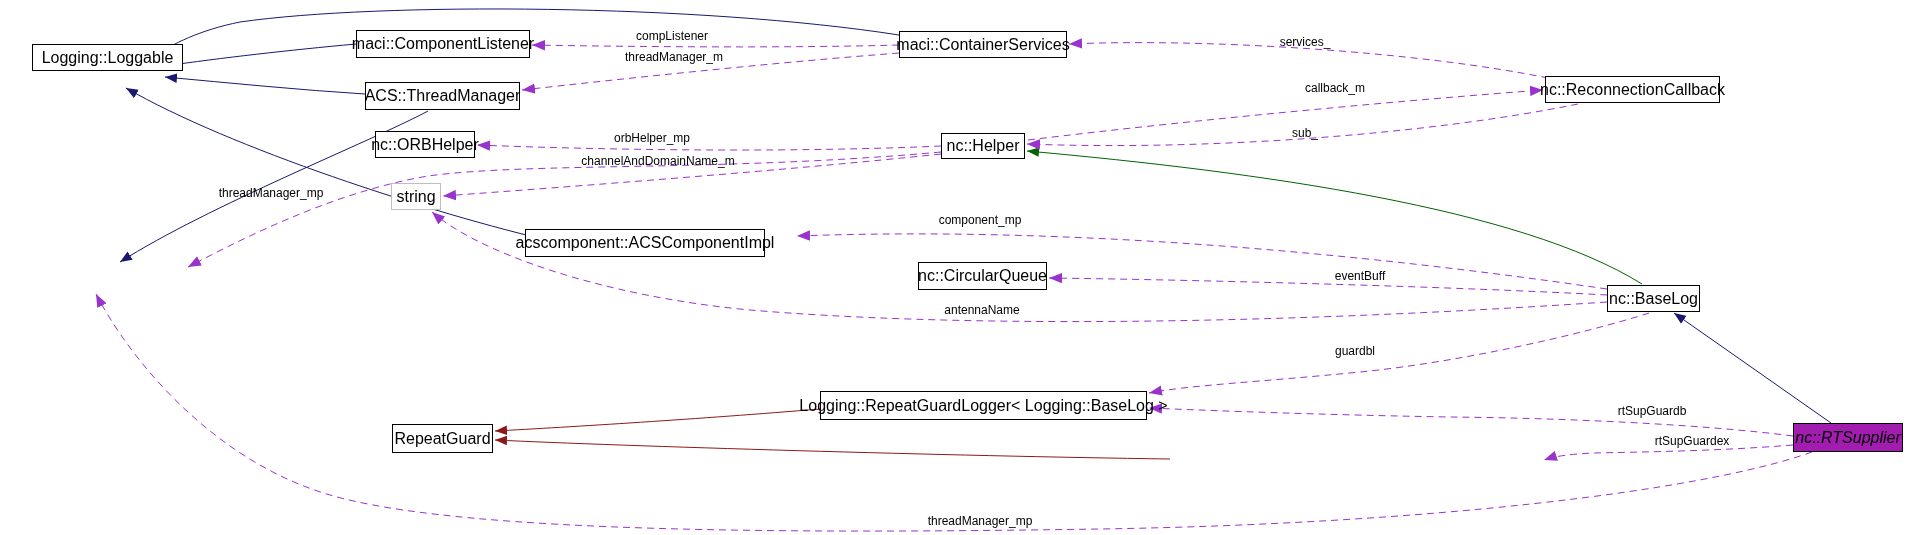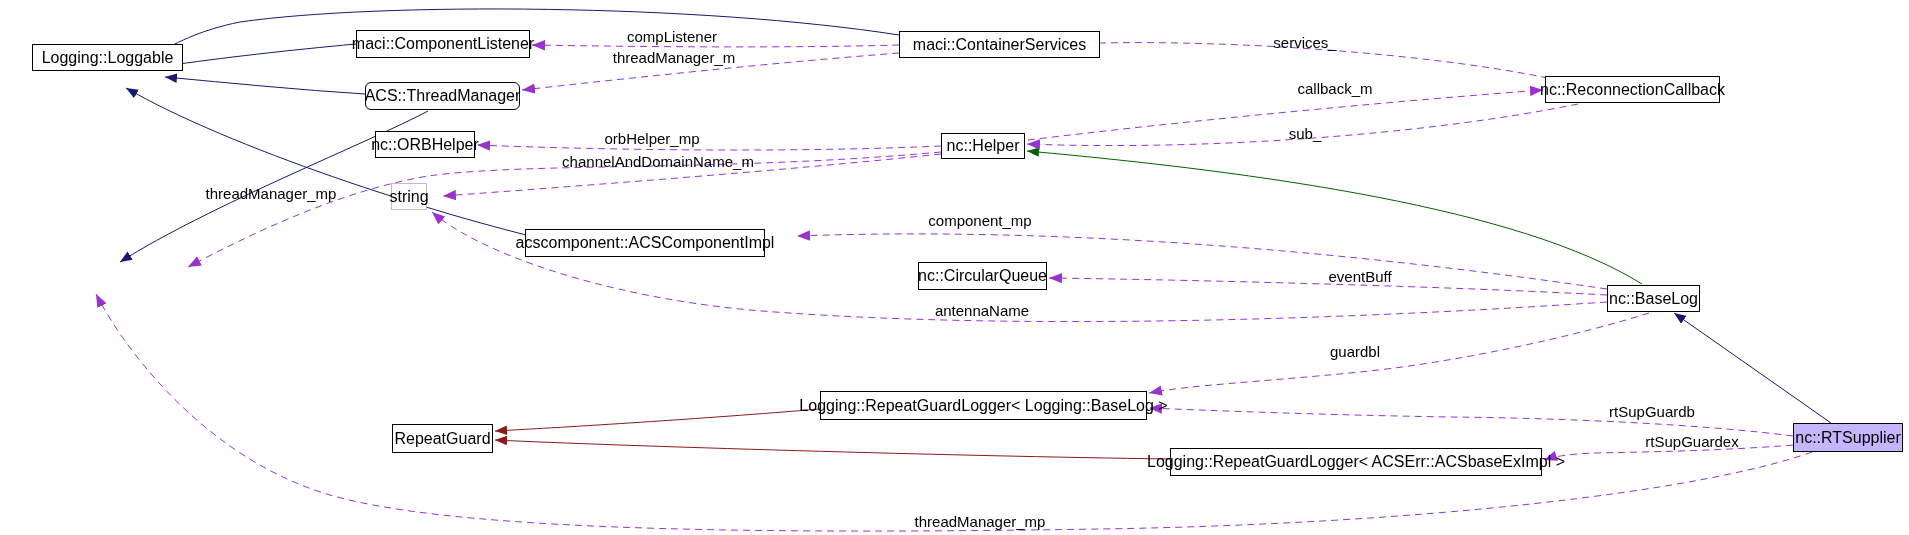--- a/index.html
+++ b/index.html
@@ -12,24 +12,24 @@
   }
   #edges{position:absolute;left:0;top:0;width:1909px;height:535px;}
   .node{
     position:absolute;box-sizing:border-box;
     border:1px solid #000;background:#fff;
     display:flex;align-items:center;justify-content:center;
     font-size:16px;color:#000;white-space:nowrap;padding:0 7px;
     z-index:2;
   }
   .node--external{border-color:#bebebe;}
-  .node--current{background:#c4b5fd;}
+  .node--current{background:#a21caf;font-style:italic;}
   .edge-label{
     position:absolute;transform:translate(-50%,-50%);
-    font-size:15px;color:#000;white-space:nowrap;z-index:1;
+    font-size:12px;color:#000;white-space:nowrap;z-index:1;
   }
   path.edge{fill:none;stroke-width:1;}
   path.edge--inherit{stroke:#191970;}
   path.edge--protected{stroke:#006400;}
   path.edge--private{stroke:#8b1a1a;}
   path.edge--usage{stroke:#9a32cd;stroke-dasharray:7 5;}
 </style>
 </head>
 <body>
 
@@ -77,44 +77,43 @@
     <path class="edge edge--usage" d="M 1649 313 C 1580 335, 1460 362, 1360 372 C 1260 382, 1190 385, 1149 393" marker-end="url(#arr-purple)"></path>
     <path class="edge edge--usage" d="M 1793 436 C 1700 424, 1560 418, 1450 417 C 1330 415, 1220 411, 1149 408" marker-end="url(#arr-purple)"></path>
     <path class="edge edge--usage" d="M 1793 445 C 1720 451, 1640 452, 1595 453 C 1570 454, 1556 456, 1544 460" marker-end="url(#arr-purple)"></path>
     <path class="edge edge--usage" d="M 1812 452 C 1700 492, 1420 524, 1100 529 C 780 534, 480 532, 345 499 C 215 468, 128 356, 96 294" marker-end="url(#arr-purple)"></path>
   </svg>
 
   <div class="node" style="left:32px;top:44px;width:151px;height:27px;">Logging::Loggable</div>
 
   <div class="node" style="left:356px;top:30px;width:174px;height:28px;">maci::ComponentListener</div>
 
-  <div class="node" style="left:365px;top:82px;width:155px;height:28px;border-radius:6px;">ACS::ThreadManager</div>
+  <div class="node" style="left:365px;top:82px;width:155px;height:28px;">ACS::ThreadManager</div>
 
   <div class="node" style="left:375px;top:131px;width:100px;height:27px;">nc::ORBHelper</div>
 
-  <div class="node node--external" style="left:391px;top:183px;width:36px;height:27px;">string</div>
+  <div class="node node--external" style="left:391px;top:183px;width:50px;height:27px;">string</div>
 
-  <div class="node" style="left:899px;top:31px;width:201px;height:27px;">maci::ContainerServices</div>
+  <div class="node" style="left:899px;top:31px;width:168px;height:27px;">maci::ContainerServices</div>
 
   <div class="node" style="left:941px;top:133px;width:84px;height:26px;">nc::Helper</div>
 
   <div class="node" style="left:1545px;top:76px;width:175px;height:27px;">nc::ReconnectionCallback</div>
 
   <div class="node" style="left:525px;top:229px;width:240px;height:28px;">acscomponent::ACSComponentImpl</div>
 
   <div class="node" style="left:918px;top:262px;width:129px;height:28px;">nc::CircularQueue</div>
 
   <div class="node" style="left:1607px;top:285px;width:93px;height:27px;">nc::BaseLog</div>
 
 
   <div class="node" style="left:392px;top:424px;width:101px;height:29px;">RepeatGuard</div>
 
   <div class="node" style="left:820px;top:391px;width:327px;height:29px;">Logging::RepeatGuardLogger&lt; Logging::BaseLog &gt;</div>
 
-  <div class="node" style="left:1170px;top:448px;width:372px;height:28px;">Logging::RepeatGuardLogger&lt; ACSErr::ACSbaseExImpl &gt;</div>
 
   <div class="node node--current" style="left:1793px;top:423px;width:110px;height:29px;">nc::RTSupplier</div>
 
   <div class="edge-label" style="left:672px;top:36px;">compListener</div>
 
   <div class="edge-label" style="left:674px;top:57px;">threadManager_m</div>
 
   <div class="edge-label" style="left:1305px;top:42px;">services_</div>
 
   <div class="edge-label" style="left:1335px;top:88px;">callback_m</div>

